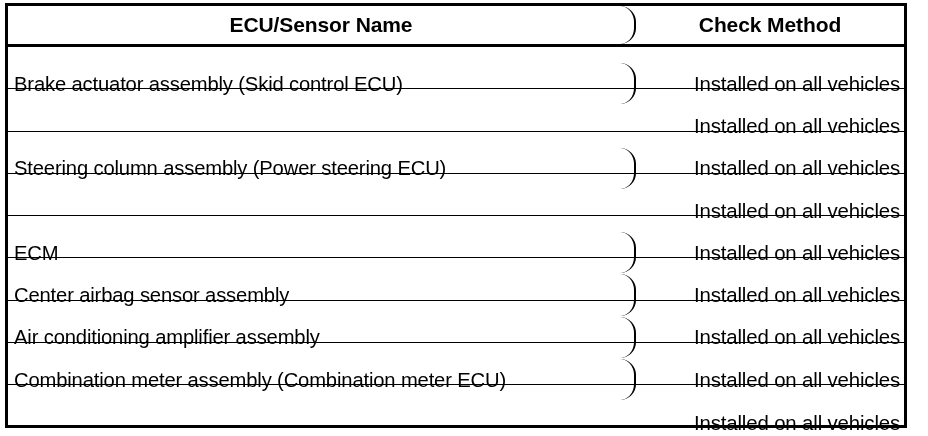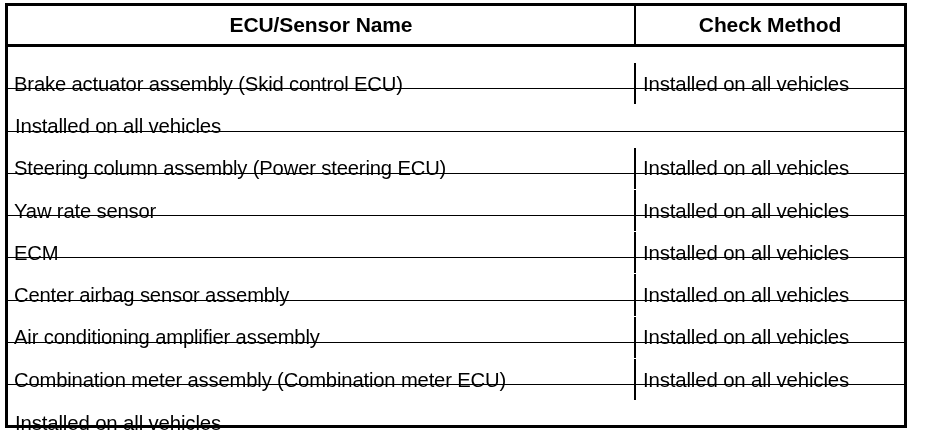--- a/index.html
+++ b/index.html
@@ -62,25 +62,27 @@
     height: 100%;
     overflow: hidden;
     white-space: nowrap;
   }
 
   .cell.name {
     width: 628px;            
     border-right: 2.5px solid #000000;
     padding-left: 6px;
     padding-right: 2px;
+    border-radius: 16px;
   }
   .cell.method {
     flex: 1 1 auto;
     padding-left: 7px;
     padding-right: 3px;
+    justify-content: flex-end;
   }
 
   
   .row.header .cell {
     justify-content: center;
     font-weight: bold;
     font-size: 21px;
     letter-spacing: -0.1px;
     padding-bottom: 1px;
   }
@@ -139,23 +141,20 @@
     <div class="row body">
       <div class="cell name">
         <span class="txt">Steering column assembly (Power steering ECU)</span>
       </div>
       <div class="cell method">
         <span class="txt">Installed on all vehicles</span>
       </div>
     </div>
 
     <div class="row body">
-      <div class="cell name">
-        <span class="txt">Yaw rate sensor</span>
-      </div>
       <div class="cell method">
         <span class="txt">Installed on all vehicles</span>
       </div>
     </div>
 
     <div class="row body">
       <div class="cell name">
         <span class="txt">ECM</span>
       </div>
       <div class="cell method">

